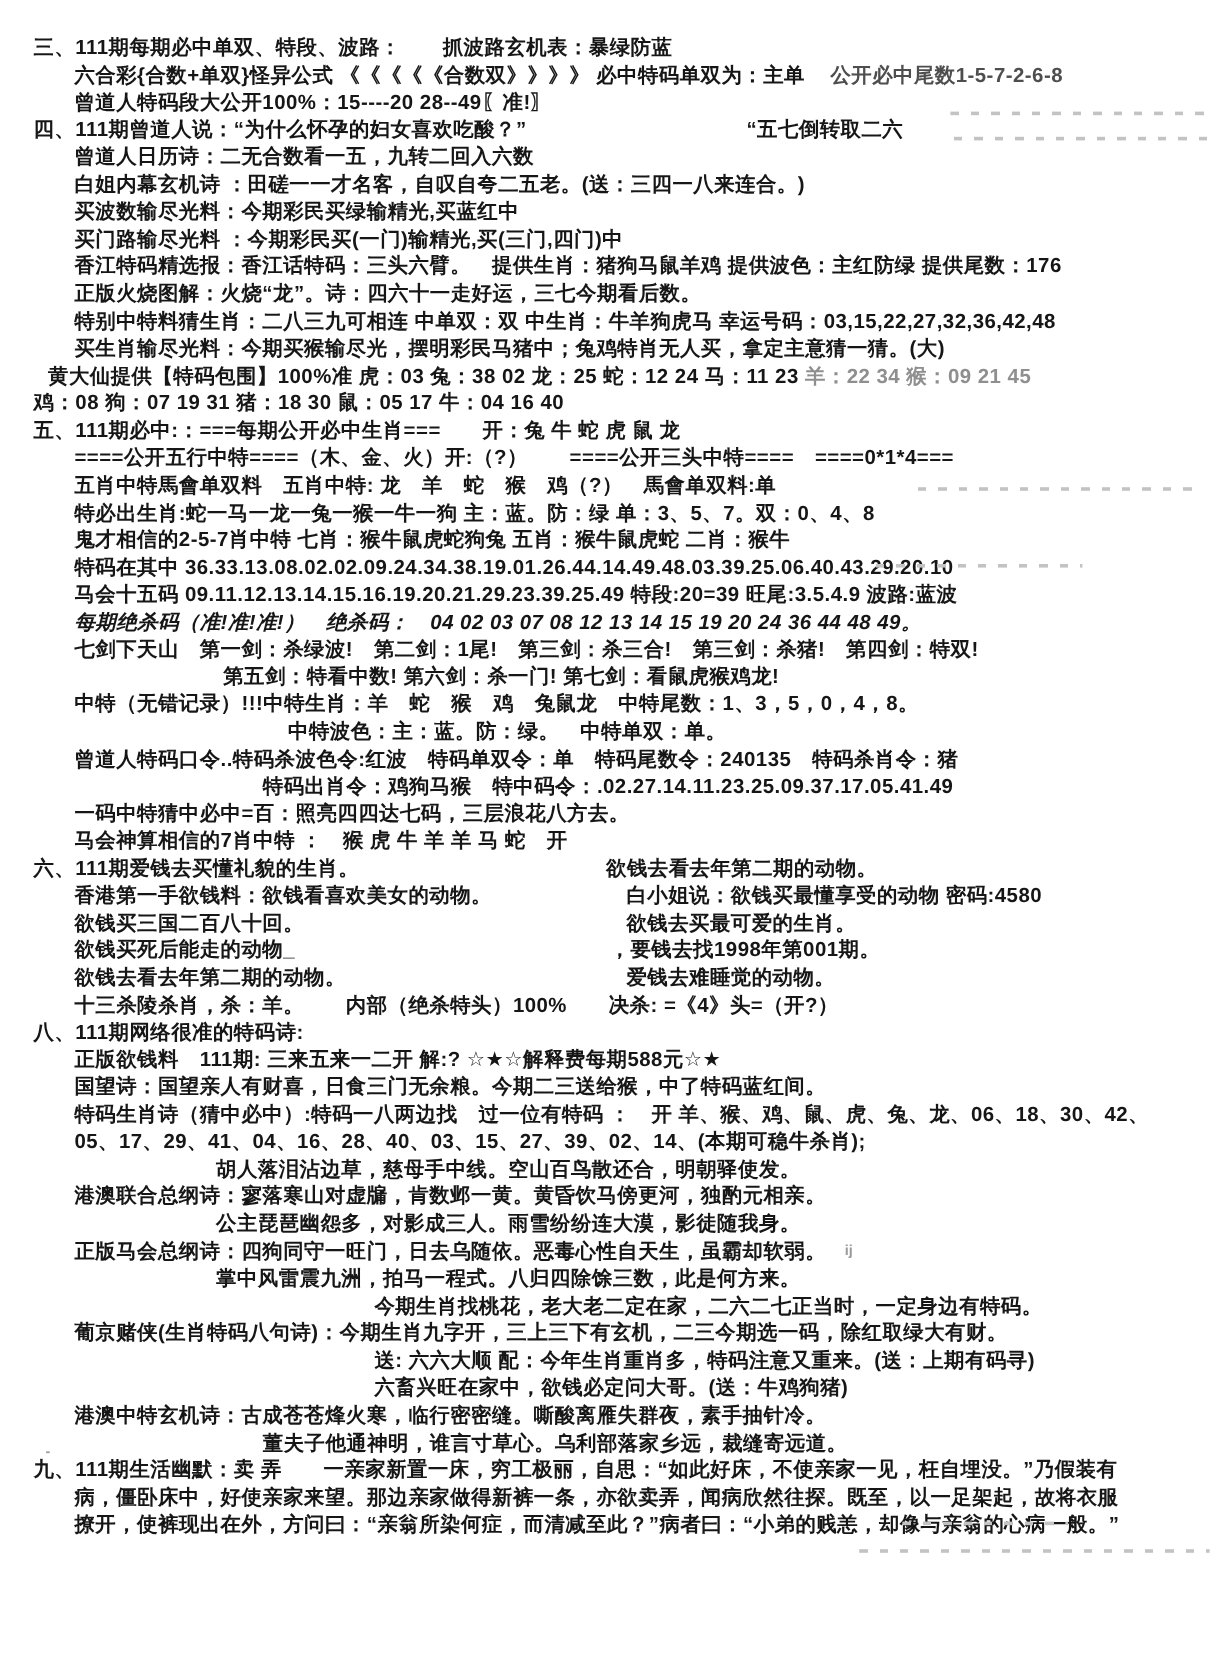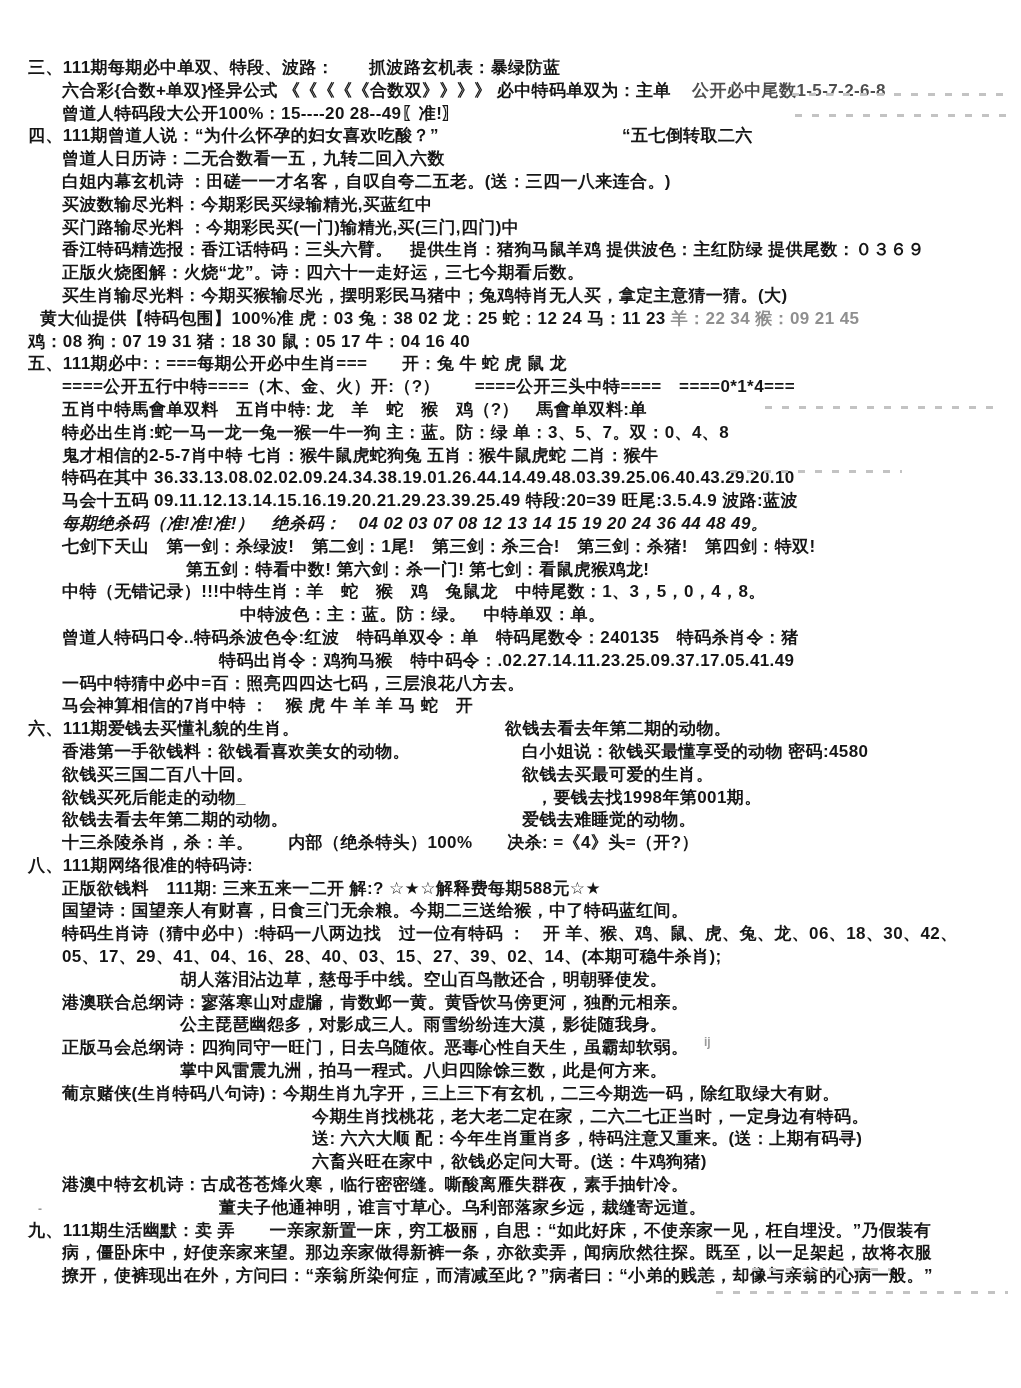--- a/index.html
+++ b/index.html
@@ -2,21 +2,21 @@
 <html><head>
 <meta charset="utf-8">
 <style>
   html,body{margin:0;padding:0;}
   body{
     width:1021px;height:1388px;position:relative;overflow:hidden;
     background:#ffffff;
     font-family:"Liberation Sans","DejaVu Sans",sans-serif;
     color:#161616;
   }
-  #doc{position:absolute;top:29px;left:0;width:986px;margin-top:28px;}
+  #doc{position:absolute;top:29px;left:0;width:986px;}
   .line{
     position:relative;height:22.8px;line-height:22.8px;
     font-size:17px;font-weight:600;letter-spacing:0.4px;white-space:pre;
   }
   .seg{display:inline-block;}
   .col2{position:absolute;top:0;white-space:pre;}
   .fade-seg{color:#8f8f8f;}
   .fade-col{color:#4e4e4e;}
   .dashes{
     position:absolute;height:3px;
@@ -29,22 +29,23 @@
 
 <div id="doc">
     <div class="line"><span class="seg" style="margin-left: 28px;">三、111期每期必中单双、特段、波路：　　抓波路玄机表：暴绿防蓝</span></div>
     <div class="line"><span class="seg" style="margin-left: 62px;">六合彩{合数+单双}怪异公式 《《《《《合数双》》》》 必中特码单双为：主单</span><span class="col2 fade-col" style="left: 692px;">公开必中尾数1-5-7-2-6-8</span></div>
     <div class="line"><span class="seg" style="margin-left: 62px;">曾道人特码段大公开100%：15----20 28--49〖准!〗</span></div>
     <div class="line"><span class="seg" style="margin-left: 28px;">四、111期曾道人说：“为什么怀孕的妇女喜欢吃酸？”</span><span class="col2" style="left: 622px;">“五七倒转取二六</span></div>
     <div class="line"><span class="seg" style="margin-left: 62px;">曾道人日历诗：二无合数看一五，九转二回入六数</span></div>
     <div class="line"><span class="seg" style="margin-left: 62px;">白姐内幕玄机诗 ：田磋一一才名客，自叹自夸二五老。(送：三四一八来连合。)</span></div>
     <div class="line"><span class="seg" style="margin-left: 62px;">买波数输尽光料：今期彩民买绿输精光,买蓝红中</span></div>
     <div class="line"><span class="seg" style="margin-left: 62px;">买门路输尽光料 ：今期彩民买(一门)输精光,买(三门,四门)中</span></div>
-    <div class="line"><span class="seg" style="margin-left: 62px;">香江特码精选报：香江话特码：三头六臂。　提供生肖：猪狗马鼠羊鸡 提供波色：主红防绿 提供尾数：０３６９</span></div>
+    <div class="line"><span class="seg" style="margin-left: 62px;">香江特码精选报：香江话特码：三头六臂。　提供生肖：猪狗马鼠羊鸡 提供波色：主红防绿 提供尾数：176</span></div>
     <div class="line"><span class="seg" style="margin-left: 62px;">正版火烧图解：火烧“龙”。诗：四六十一走好运，三七今期看后数。</span></div>
+    <div class="line"><span class="seg" style="margin-left: 62px;">特别中特料猜生肖：二八三九可相连 中单双：双 中生肖：牛羊狗虎马 幸运号码：03,15,22,27,32,36,42,48</span></div>
     <div class="line"><span class="seg" style="margin-left: 62px;">买生肖输尽光料：今期买猴输尽光，摆明彩民马猪中；兔鸡特肖无人买，拿定主意猜一猜。(大)</span></div>
     <div class="line"><span class="seg" style="margin-left: 40px;">黄大仙提供【特码包围】100%准 虎：03 兔：38 02 龙：25 蛇：12 24 马：11 23 </span><span class="fade-seg">羊：22 34 猴：09 21 45</span></div>
     <div class="line"><span class="seg" style="margin-left: 28px;">鸡：08 狗：07 19 31 猪：18 30 鼠：05 17 牛：04 16 40</span></div>
     <div class="line"><span class="seg" style="margin-left: 28px;">五、111期必中:：===每期公开必中生肖===　　开：兔 牛 蛇 虎 鼠 龙</span></div>
     <div class="line"><span class="seg" style="margin-left: 62px;">====公开五行中特====（木、金、火）开:（?）　　====公开三头中特====　====0*1*4===</span></div>
     <div class="line"><span class="seg" style="margin-left: 62px;">五肖中特馬會单双料　五肖中特: 龙　羊　蛇　猴　鸡（?）　馬會单双料:单</span></div>
     <div class="line"><span class="seg" style="margin-left: 62px;">特必出生肖:蛇一马一龙一兔一猴一牛一狗 主：蓝。防：绿 单：3、5、7。双：0、4、8</span></div>
     <div class="line"><span class="seg" style="margin-left: 62px;">鬼才相信的2-5-7肖中特 七肖：猴牛鼠虎蛇狗兔 五肖：猴牛鼠虎蛇 二肖：猴牛</span></div>
     <div class="line"><span class="seg" style="margin-left: 62px;">特码在其中 36.33.13.08.02.02.09.24.34.38.19.01.26.44.14.49.48.03.39.25.06.40.43.29.20.10</span></div>
     <div class="line"><span class="seg" style="margin-left: 62px;">马会十五码 09.11.12.13.14.15.16.19.20.21.29.23.39.25.49 特段:20=39 旺尾:3.5.4.9 波路:蓝波</span></div>
@@ -53,35 +54,35 @@
     <div class="line"><span class="seg" style="margin-left: 186px;">第五剑：特看中数! 第六剑：杀一门! 第七剑：看鼠虎猴鸡龙!</span></div>
     <div class="line"><span class="seg" style="margin-left: 62px;">中特（无错记录）!!!中特生肖：羊　蛇　猴　鸡　兔鼠龙　中特尾数：1、3，5，0，4，8。</span></div>
     <div class="line"><span class="seg" style="margin-left: 240px;">中特波色：主：蓝。防：绿。　中特单双：单。</span></div>
     <div class="line"><span class="seg" style="margin-left: 62px;">曾道人特码口令..特码杀波色令:红波　特码单双令：单　特码尾数令：240135　特码杀肖令：猪</span></div>
     <div class="line"><span class="seg" style="margin-left: 219px;">特码出肖令：鸡狗马猴　特中码令：.02.27.14.11.23.25.09.37.17.05.41.49</span></div>
     <div class="line"><span class="seg" style="margin-left: 62px;">一码中特猜中必中=百：照亮四四达七码，三层浪花八方去。</span></div>
     <div class="line"><span class="seg" style="margin-left: 62px;">马会神算相信的7肖中特 ：　猴 虎 牛 羊 羊 马 蛇　开</span></div>
     <div class="line"><span class="seg" style="margin-left: 28px;">六、111期爱钱去买懂礼貌的生肖。</span><span class="col2" style="left: 505px;">欲钱去看去年第二期的动物。</span></div>
     <div class="line"><span class="seg" style="margin-left: 62px;">香港第一手欲钱料：欲钱看喜欢美女的动物。</span><span class="col2" style="left: 522px;">白小姐说：欲钱买最懂享受的动物 密码:4580</span></div>
     <div class="line"><span class="seg" style="margin-left: 62px;">欲钱买三国二百八十回。</span><span class="col2" style="left: 522px;">欲钱去买最可爱的生肖。</span></div>
-    <div class="line"><span class="seg" style="margin-left: 62px;">欲钱买死后能走的动物_</span><span class="col2" style="left: 536px;">，要钱去找1998年第001期。</span></div>
+    <div class="line"><span class="seg" style="margin-left: 62px;">欲钱买死后能走的动物_</span><span class="col2" style="left: 508px;">，要钱去找1998年第001期。</span></div>
     <div class="line"><span class="seg" style="margin-left: 62px;">欲钱去看去年第二期的动物。</span><span class="col2" style="left: 522px;">爱钱去难睡觉的动物。</span></div>
     <div class="line"><span class="seg" style="margin-left: 62px;">十三杀陵杀肖，杀：羊。　　内部（绝杀特头）100%　　决杀: =《4》头=（开?）</span></div>
     <div class="line"><span class="seg" style="margin-left: 28px;">八、111期网络很准的特码诗:</span></div>
     <div class="line"><span class="seg" style="margin-left: 62px;">正版欲钱料　111期: 三来五来一二开 解:? ☆★☆解释费每期588元☆★</span></div>
     <div class="line"><span class="seg" style="margin-left: 62px;">国望诗：国望亲人有财喜，日食三门无余粮。今期二三送给猴，中了特码蓝红间。</span></div>
     <div class="line"><span class="seg" style="margin-left: 62px;">特码生肖诗（猜中必中）:特码一八两边找　过一位有特码 ：　开 羊、猴、鸡、鼠、虎、兔、龙、06、18、30、42、</span></div>
     <div class="line"><span class="seg" style="margin-left: 62px;">05、17、29、41、04、16、28、40、03、15、27、39、02、14、(本期可稳牛杀肖);</span></div>
     <div class="line"><span class="seg" style="margin-left: 180px;">胡人落泪沾边草，慈母手中线。空山百鸟散还合，明朝驿使发。</span></div>
     <div class="line"><span class="seg" style="margin-left: 62px;">港澳联合总纲诗：寥落寒山对虚牖，肯数邺一黄。黄昏饮马傍更河，独酌元相亲。</span></div>
     <div class="line"><span class="seg" style="margin-left: 180px;">公主琵琶幽怨多，对影成三人。雨雪纷纷连大漠，影徒随我身。</span></div>
     <div class="line"><span class="seg" style="margin-left: 62px;">正版马会总纲诗：四狗同守一旺门，日去乌随依。恶毒心性自天生，虽霸却软弱。</span></div>
     <div class="line"><span class="seg" style="margin-left: 180px;">掌中风雷震九洲，拍马一程式。八归四除馀三数，此是何方来。</span></div>
+    <div class="line"><span class="seg" style="margin-left: 312px;">今期生肖找桃花，老大老二定在家，二六二七正当时，一定身边有特码。</span></div>
     <div class="line"><span class="seg" style="margin-left: 62px;">葡京赌侠(生肖特码八句诗)：今期生肖九字开，三上三下有玄机，二三今期选一码，除红取绿大有财。</span></div>
-    <div class="line"><span class="seg" style="margin-left: 312px;">今期生肖找桃花，老大老二定在家，二六二七正当时，一定身边有特码。</span></div>
     <div class="line"><span class="seg" style="margin-left: 312px;">送: 六六大顺 配：今年生肖重肖多，特码注意又重来。(送：上期有码寻)</span></div>
     <div class="line"><span class="seg" style="margin-left: 312px;">六畜兴旺在家中，欲钱必定问大哥。(送：牛鸡狗猪)</span></div>
     <div class="line"><span class="seg" style="margin-left: 62px;">港澳中特玄机诗：古成苍苍烽火寒，临行密密缝。嘶酸离雁失群夜，素手抽针冷。</span></div>
     <div class="line"><span class="seg" style="margin-left: 219px;">董夫子他通神明，谁言寸草心。乌利部落家乡远，裁缝寄远道。</span></div>
     <div class="line"><span class="seg" style="margin-left: 28px;">九、111期生活幽默：卖 弄　　一亲家新置一床，穷工极丽，自思：“如此好床，不使亲家一见，枉自埋没。”乃假装有</span></div>
     <div class="line"><span class="seg" style="margin-left: 62px;">病，僵卧床中，好使亲家来望。那边亲家做得新裤一条，亦欲卖弄，闻病欣然往探。既至，以一足架起，故将衣服</span></div>
     <div class="line"><span class="seg" style="margin-left: 62px;">撩开，使裤现出在外，方问曰：“亲翁所染何症，而清减至此？”病者曰：“小弟的贱恙，却像与亲翁的心病一般。”</span></div>
   </div>
 
 <div class="dashes" style="left: 792px; top: 93px; width: 216px;"></div>

